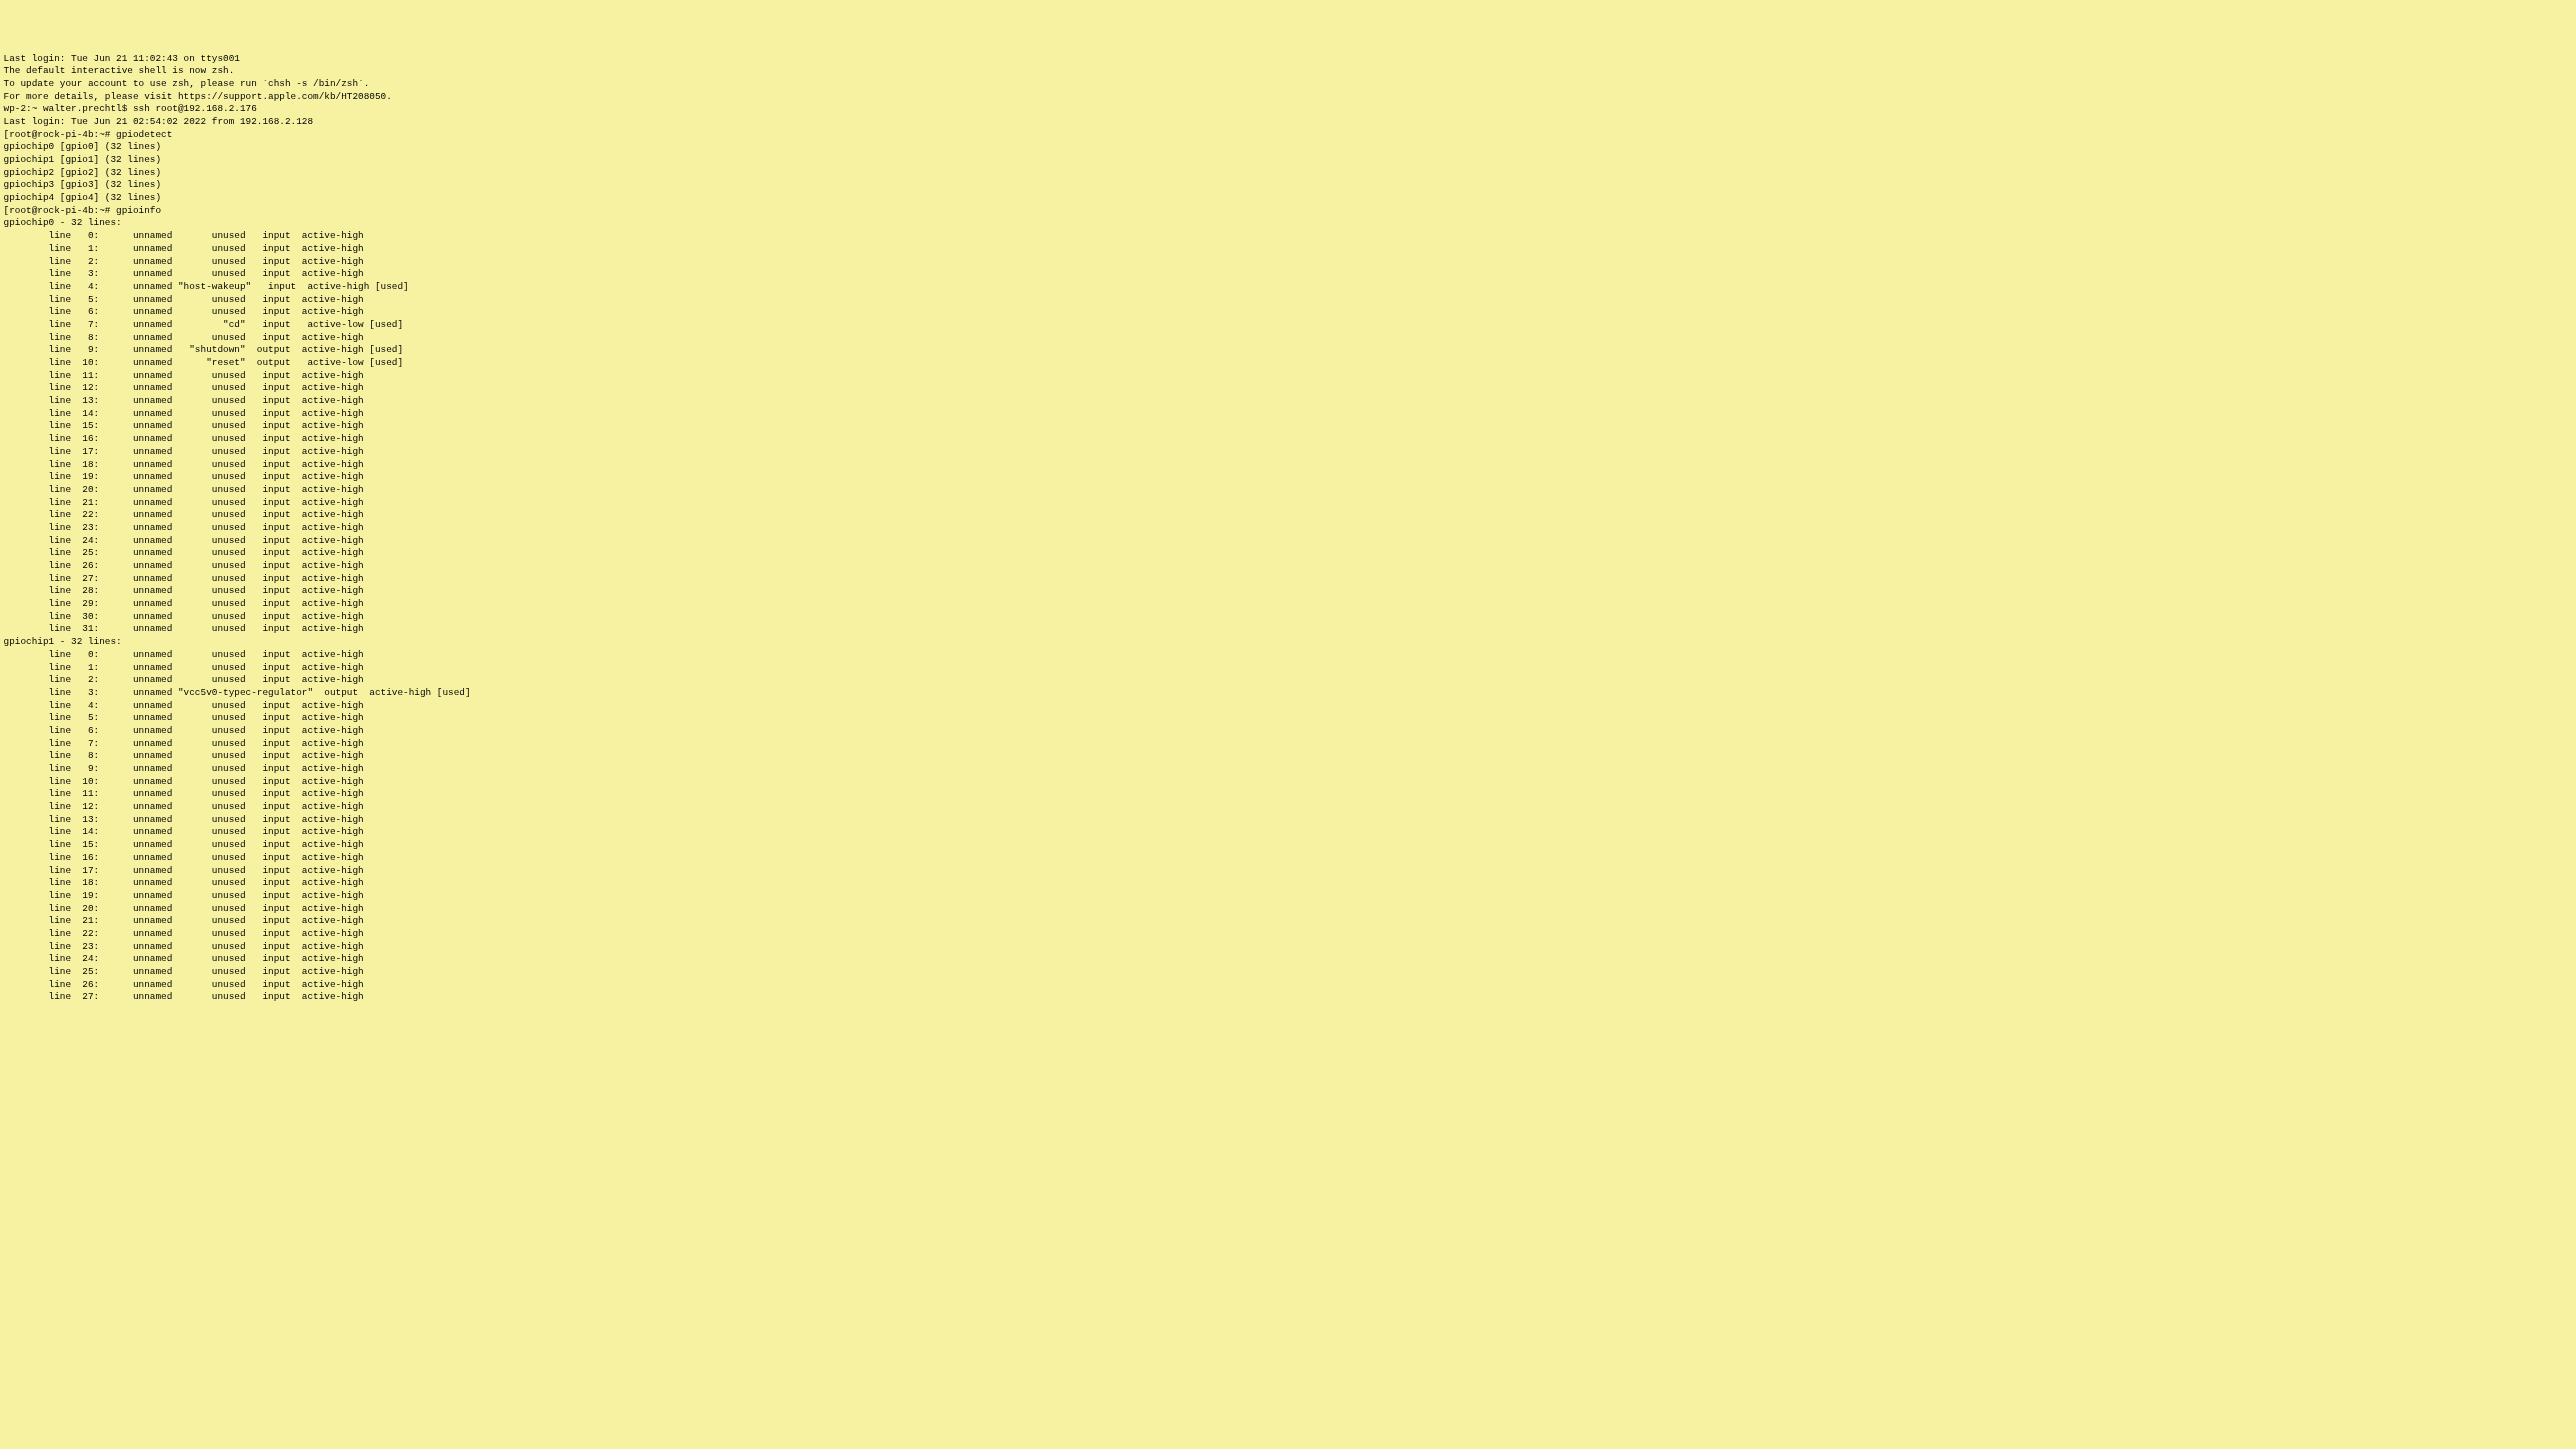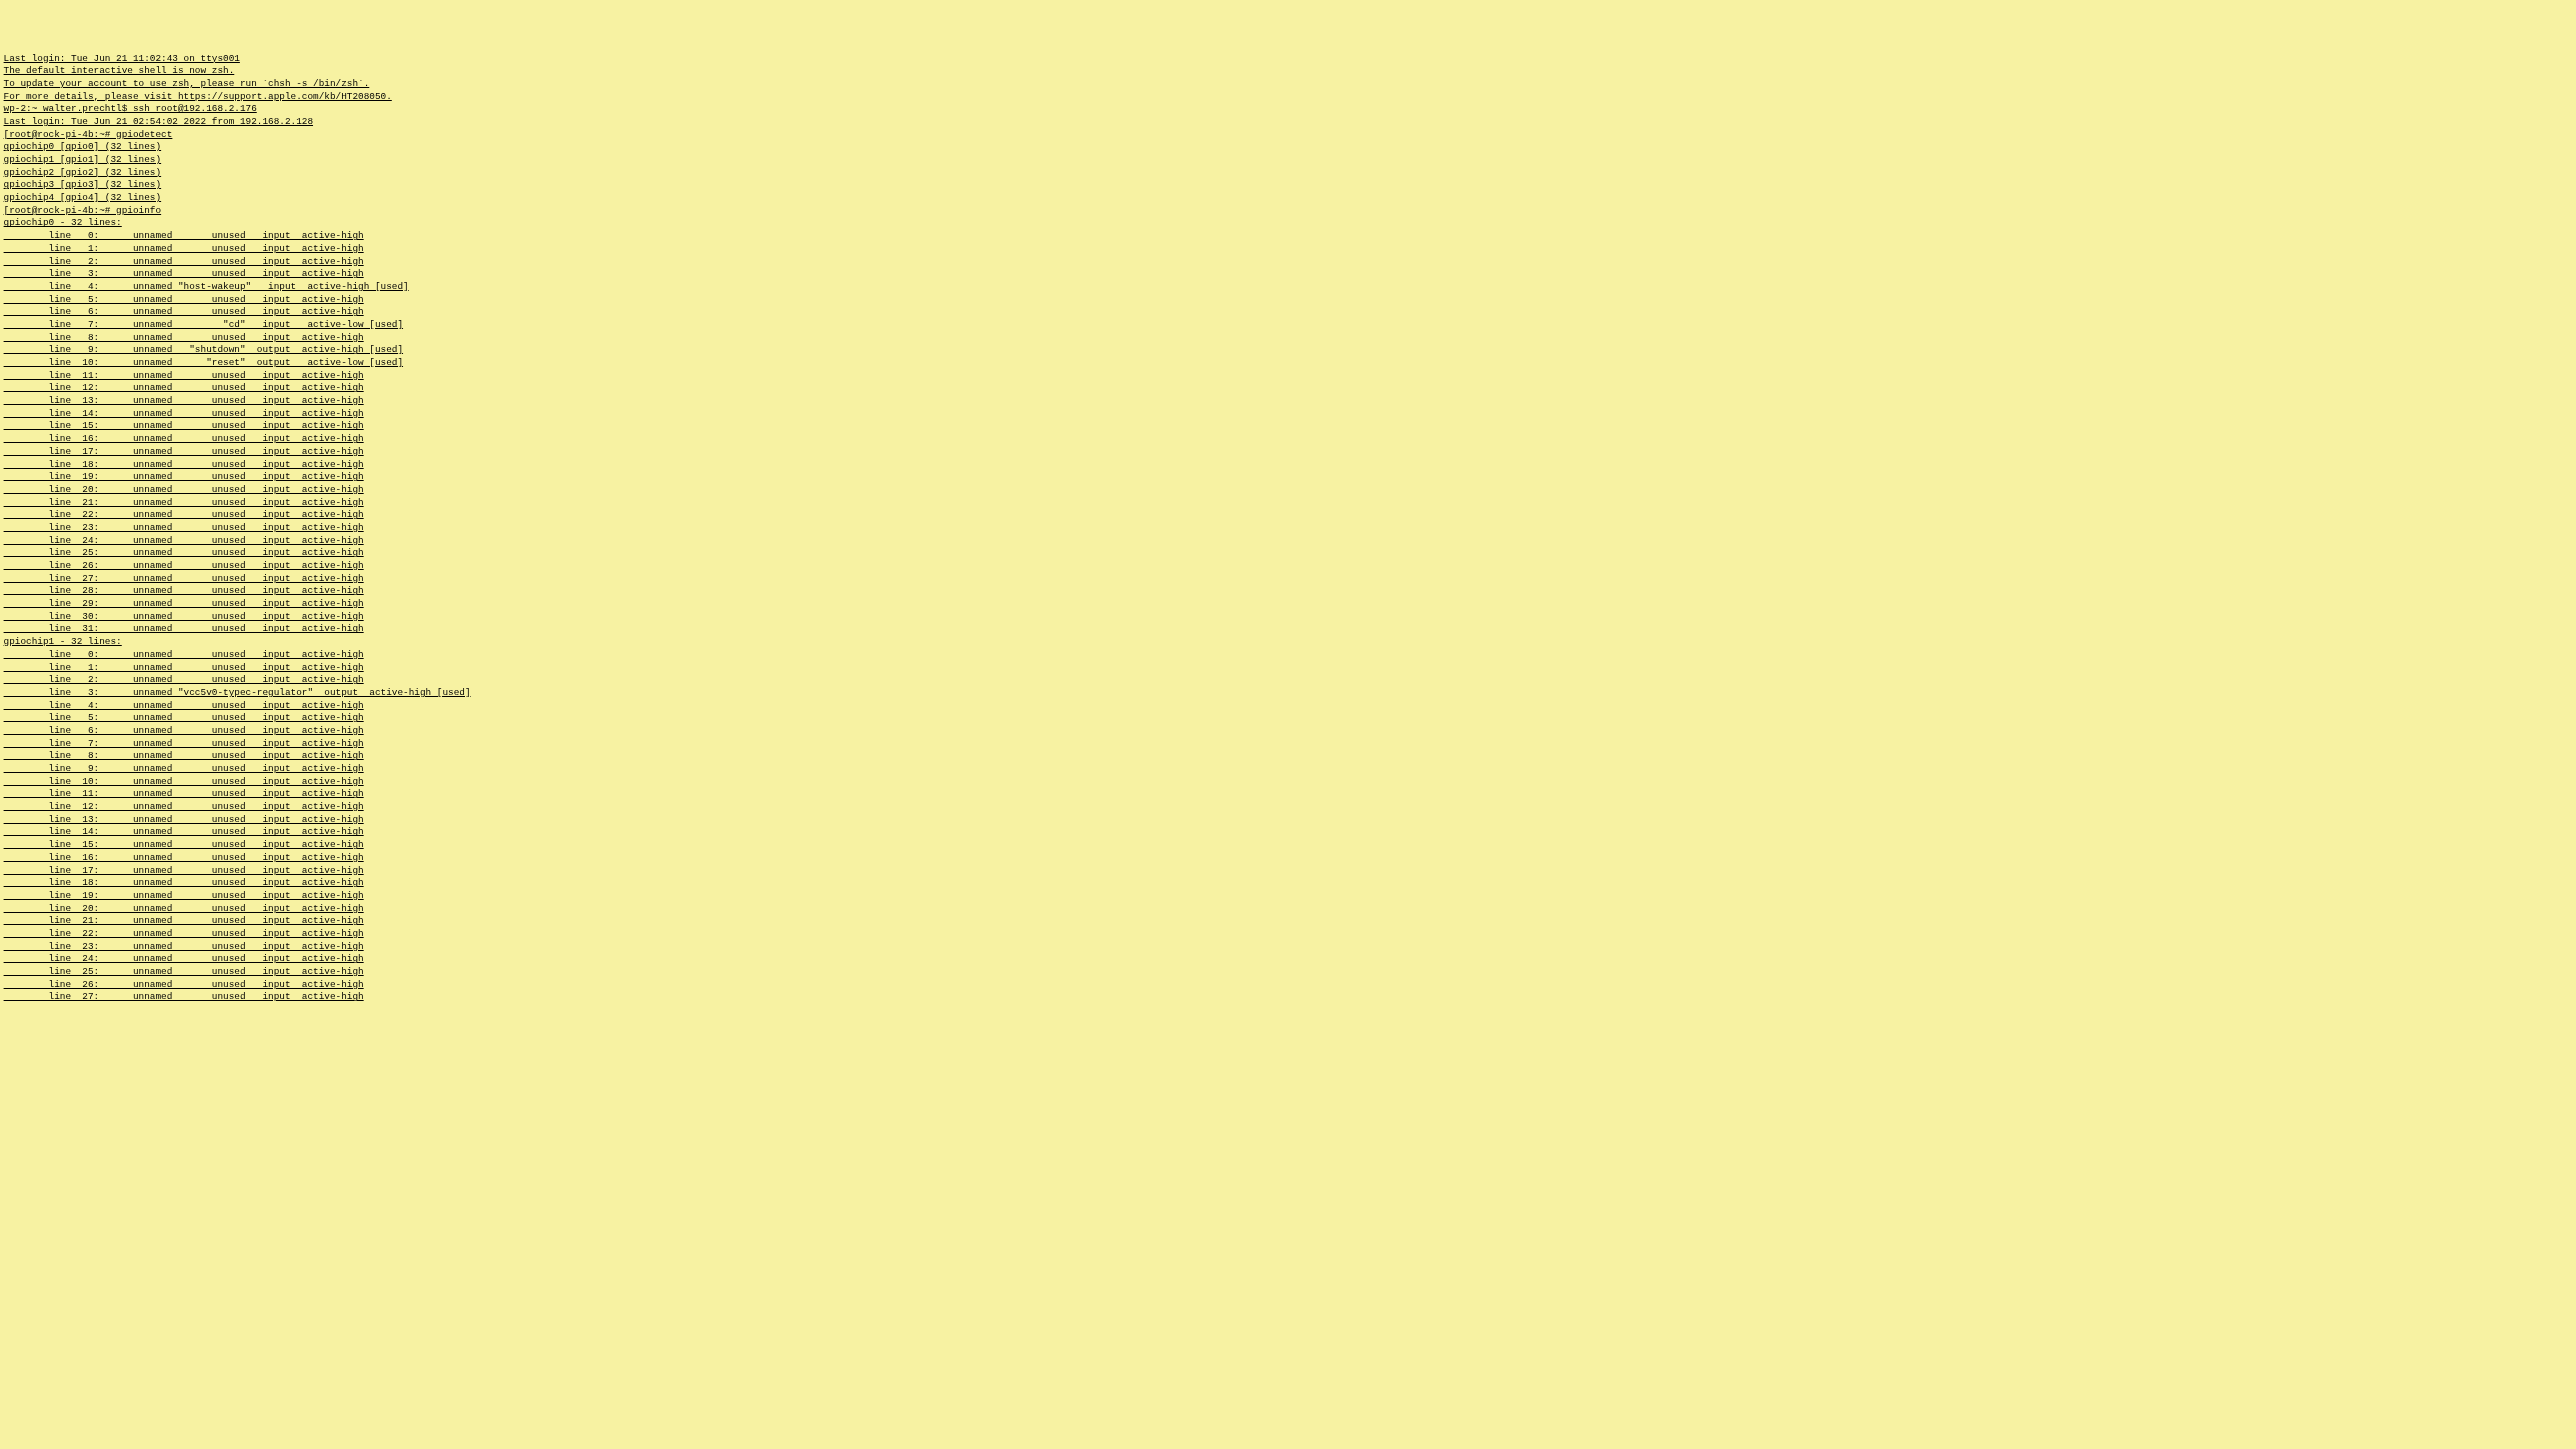--- a/index.html
+++ b/index.html
@@ -23,21 +23,20 @@
     ::-webkit-scrollbar-track {
       background: #f0f0f0;
     }
     ::-webkit-scrollbar-thumb {
       background: #c0c0c0;
       border-radius: 6.3px;
       border: 1.8px solid #f0f0f0;
     }
     .terminal-output {
       display: block;
-      text-decoration: underline;
     }
     .line {
       display: block;
     }
   </style>
 </head>
 <body>
 
 
 

